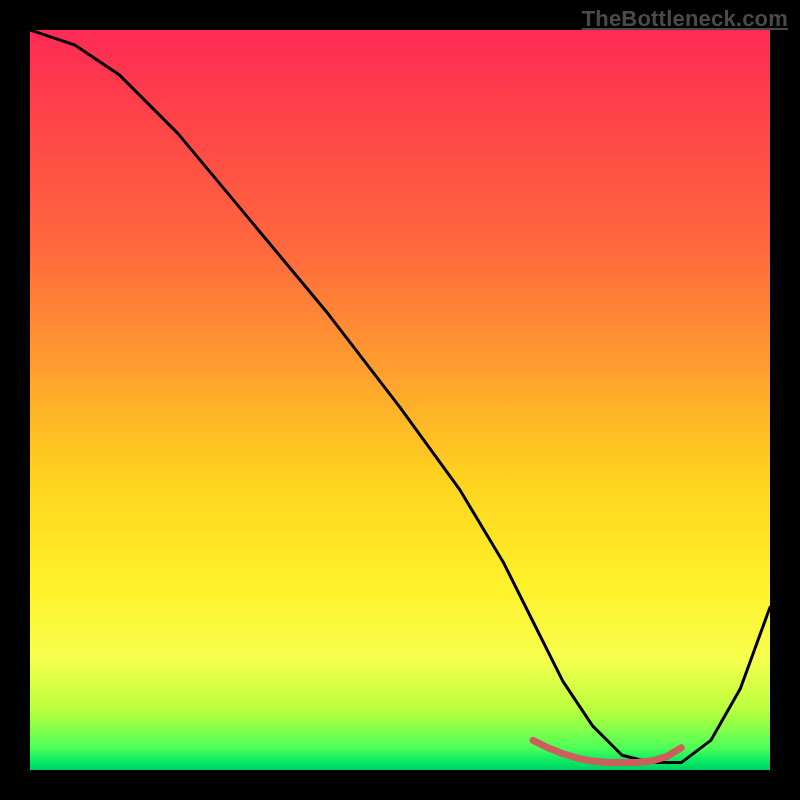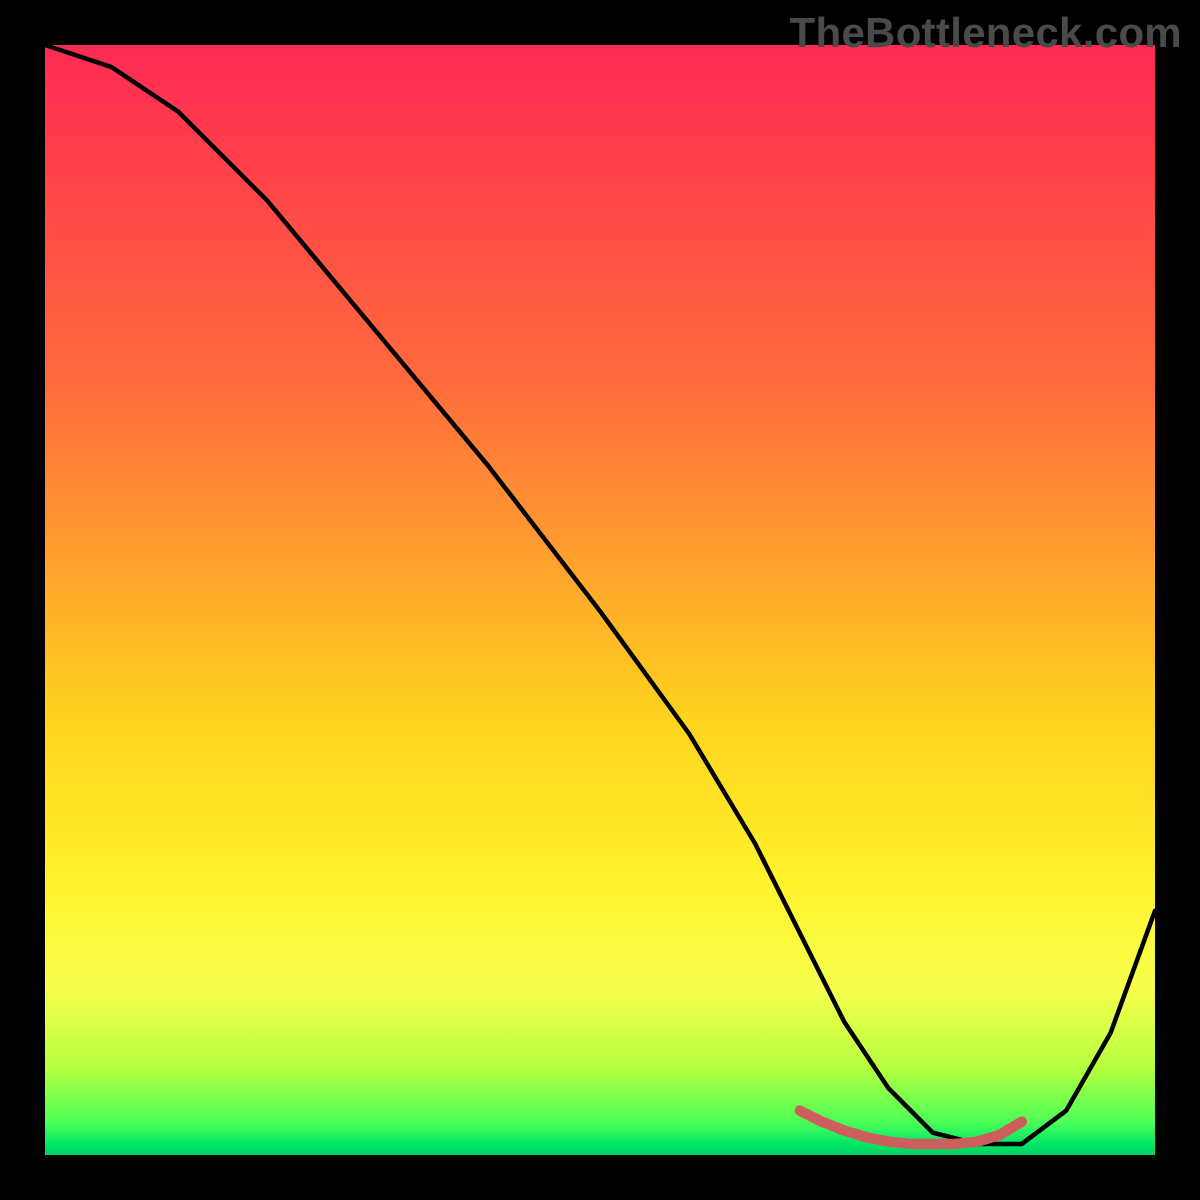--- a/index.html
+++ b/index.html
@@ -9,24 +9,25 @@
     height: 800px;
     background: #000000;
     font-family: Arial, Helvetica, sans-serif;
     overflow: hidden;
   }
   .watermark {
     position: absolute;
     top: 6px;
     right: 12px;
     color: #4a4a4a;
-    font-size: 28px;
+    font-size: 22px;
     font-weight: bold;
     z-index: 10;
     letter-spacing: 0.2px;
+    text-decoration: underline;
   }
   .plot-area {
     position: absolute;
     left: 30px;
     top: 30px;
     width: 740px;
     height: 740px;
     overflow: hidden;
   }
   .gradient-bg {

